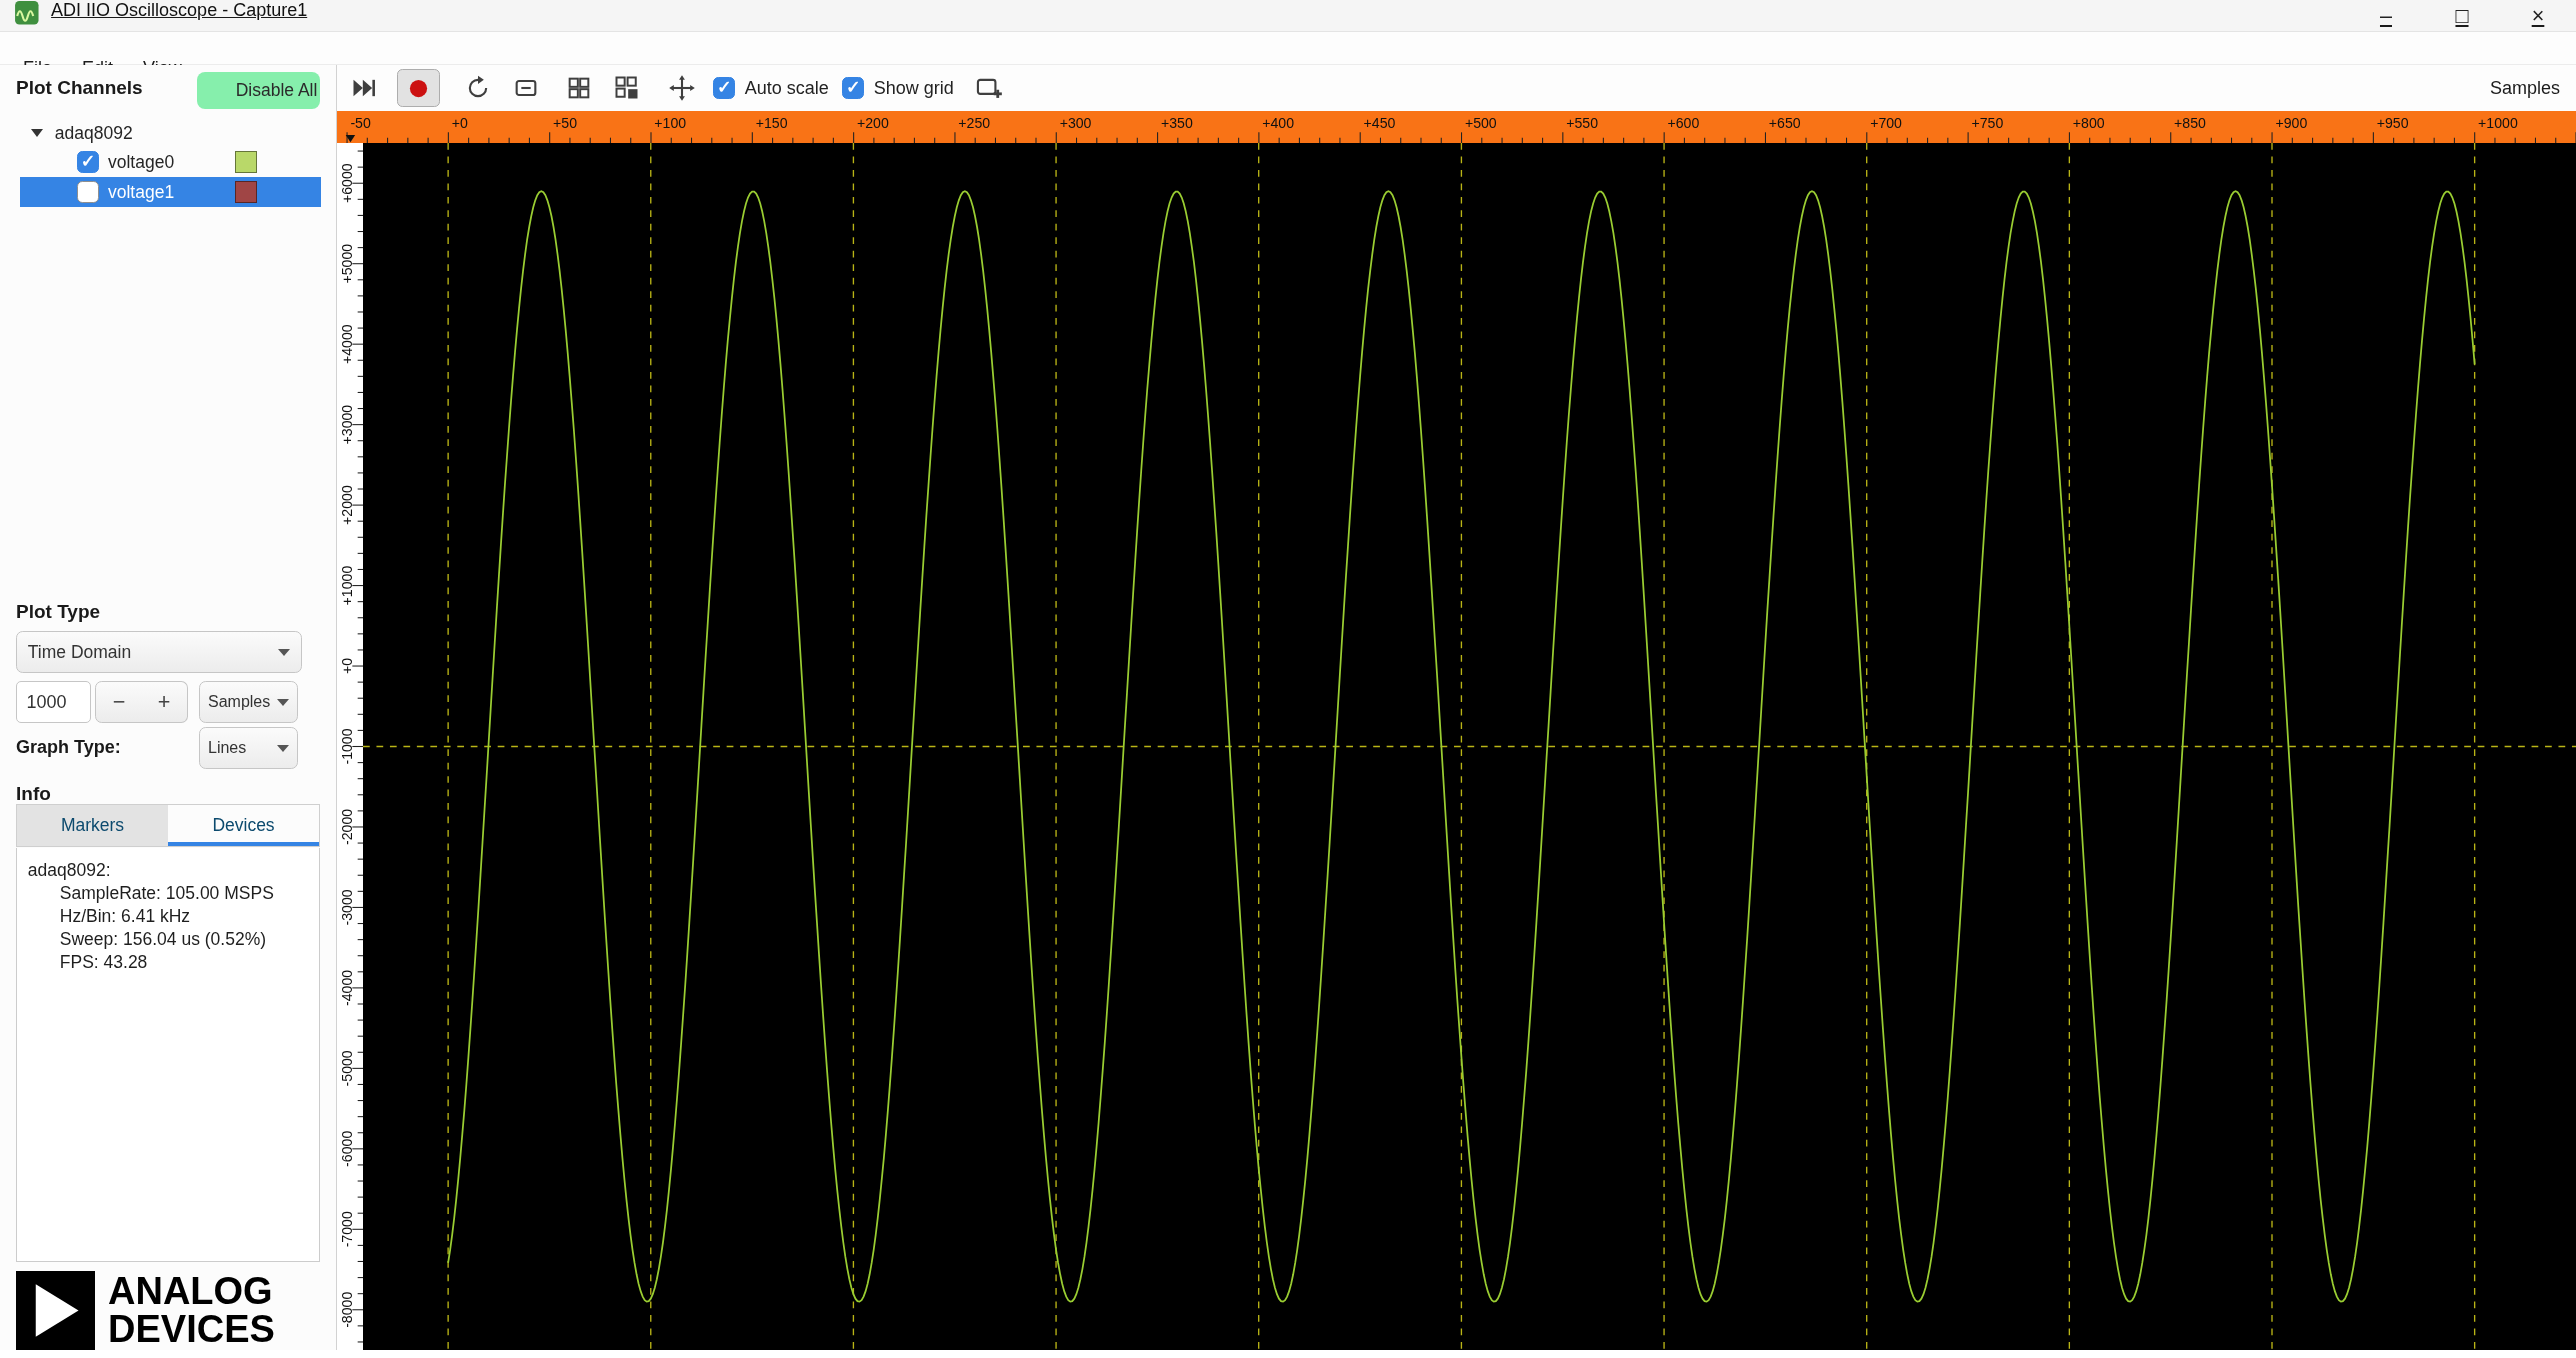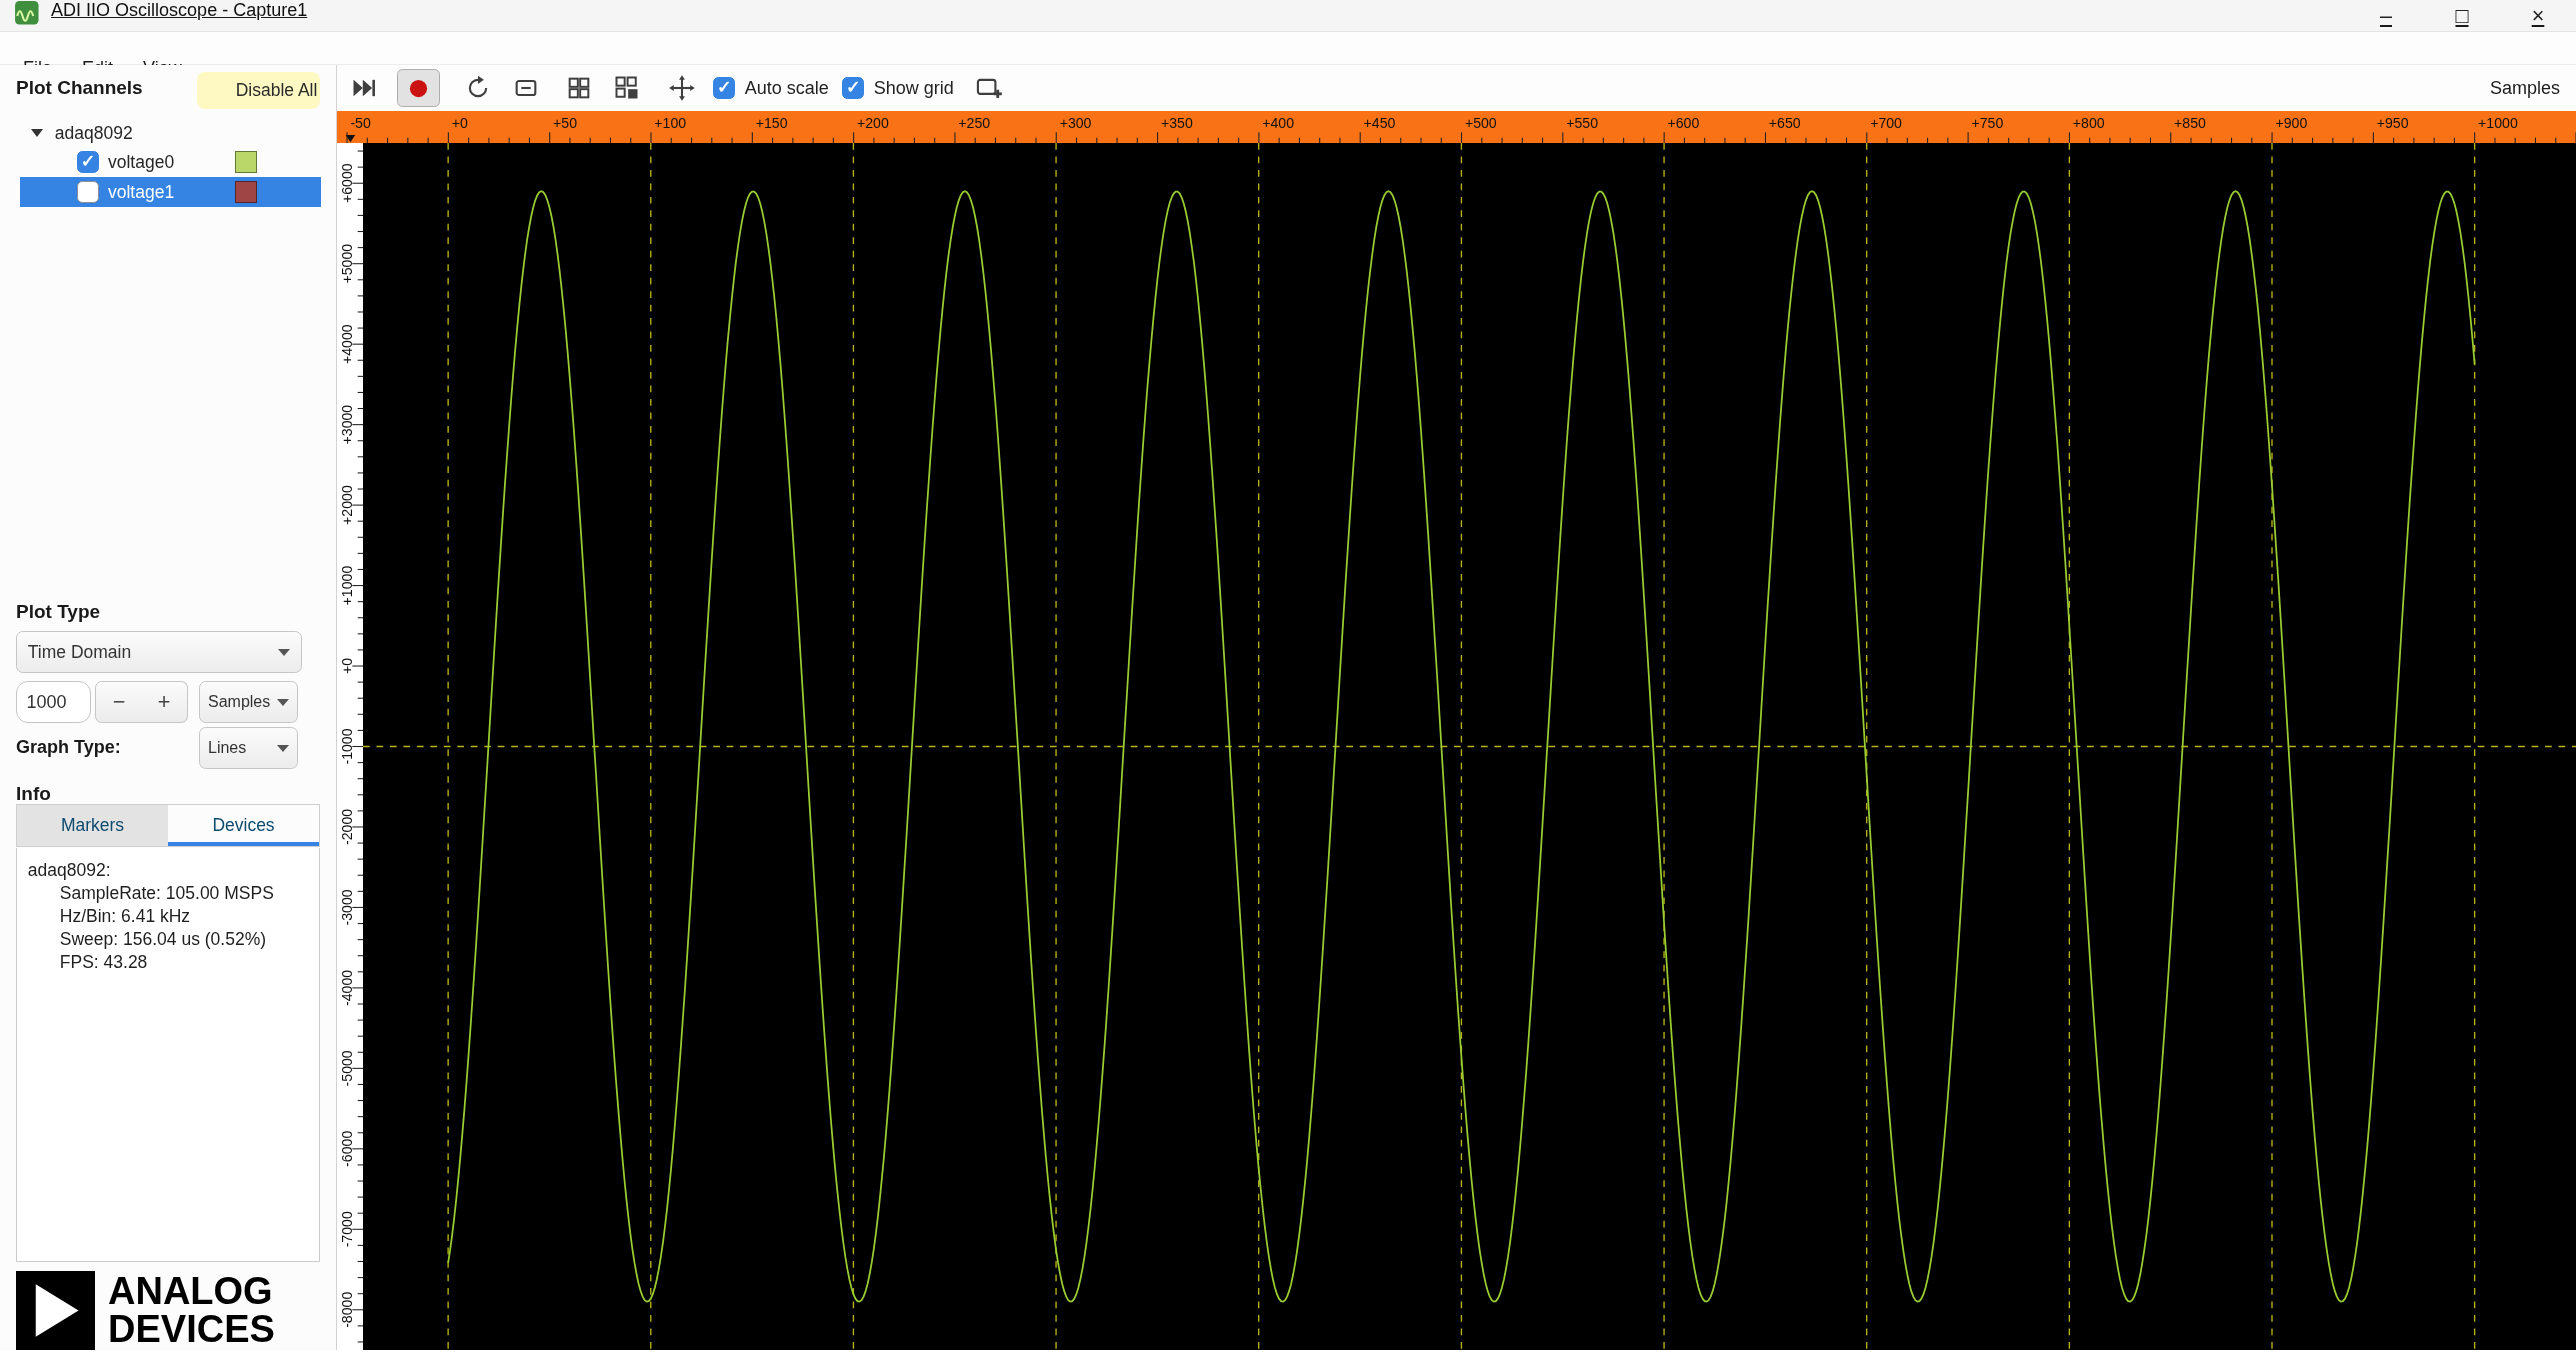--- a/index.html
+++ b/index.html
@@ -21,21 +21,21 @@
 
   
   .main{display:flex;height:1285px;}
   .sidebar{width:337px;flex:none;position:relative;background:#fcfcfc;border-right:1.3px solid #d2d2d2;}
   .rightpane{flex:1;min-width:0;display:flex;flex-direction:column;background:#fff;}
 
   .bold{font-weight:bold;}
 
   
   .pc-label{position:absolute;top:12px;left:16px;font-size:19px;}
-  .disable-all{position:absolute;top:6.7px;right:16px;width:123px;height:37px;background:#fef9c3;
+  .disable-all{position:absolute;top:6.7px;right:16px;width:123px;height:37px;background:#86efac;
     border-radius:8px;display:flex;align-items:center;justify-content:center;font-size:17.5px;color:#2b2b2b;padding-left:36px;}
 
   .tree-row{position:absolute;left:20px;right:15px;height:30px;display:flex;align-items:center;
     font-size:17.5px;color:#262626;}
   .tree-row.device{top:53px;padding-left:10.8px;}
   .expander{width:0;height:0;border-left:6.7px solid transparent;border-right:6.7px solid transparent;
     border-top:8.8px solid #333;margin-right:12px;}
   .tree-row.chan{padding-left:57px;}
   .tree-row.chan.selected{background:var(--accent);color:#fff;}
   .checkbox{width:22px;height:22px;border-radius:5.4px;border:1.3px solid #8f8f8f;background:#fff;
@@ -47,21 +47,21 @@
   .swatch{position:absolute;left:215px;width:22px;height:22px;border:1.3px solid rgba(0,0,0,.45);}
 
   .pt-label{position:absolute;top:536px;left:16px;font-size:19px;}
   .combo{position:absolute;height:42px;background:linear-gradient(#fbfbfb,#ececec);
     border:1.3px solid #c6c6c6;border-radius:6.7px;display:flex;align-items:center;
     padding:0 10.8px;font-size:17.5px;color:#333;}
   .chev{margin-left:auto;width:0;height:0;border-left:6px solid transparent;border-right:6px solid transparent;
     border-top:7.4px solid #555;}
   .combo-plot-type{top:566px;left:16px;width:286px;}
   .entry{position:absolute;top:616px;left:16px;width:75px;height:42px;border:1.3px solid #c6c6c6;
-    border-radius:12px;background:#fff;font-size:18px;color:#333;padding-left:9.4px;
+    border-radius:5px;background:#fff;font-size:18px;color:#333;padding-left:9.4px;
     font-family:"Liberation Sans",sans-serif;}
   .step-btn{position:absolute;top:616px;height:42px;background:linear-gradient(#fbfbfb,#ececec);
     border:1.3px solid #c6c6c6;display:flex;align-items:center;justify-content:center;font-size:21.6px;color:#444;}
   .step-btn.minus{left:95px;width:48px;border-radius:6.7px 0 0 6.7px;}
   .step-btn.plus{left:141px;width:47px;border-radius:0 6.7px 6.7px 0;border-left:none;}
   .combo-samples{top:616px;left:199px;width:99px;font-size:16px;padding:0 8px;}
   .gt-label{position:absolute;top:672px;left:16px;font-size:18px;}
   .combo-lines{top:662px;left:199px;width:99px;font-size:16px;padding:0 8px;}
 
   .info-label{position:absolute;top:718px;left:16px;font-size:19px;}

